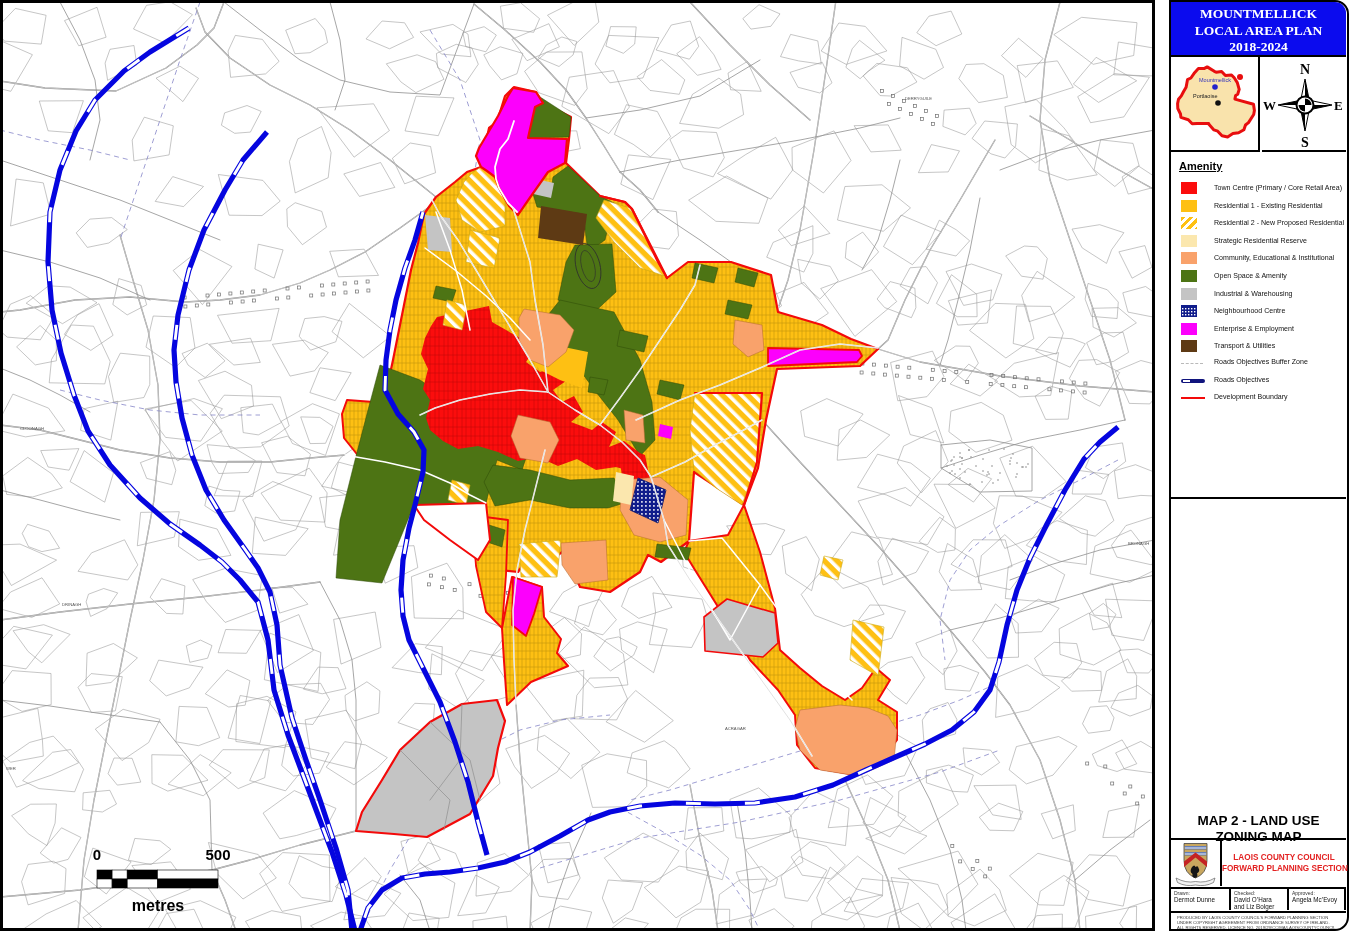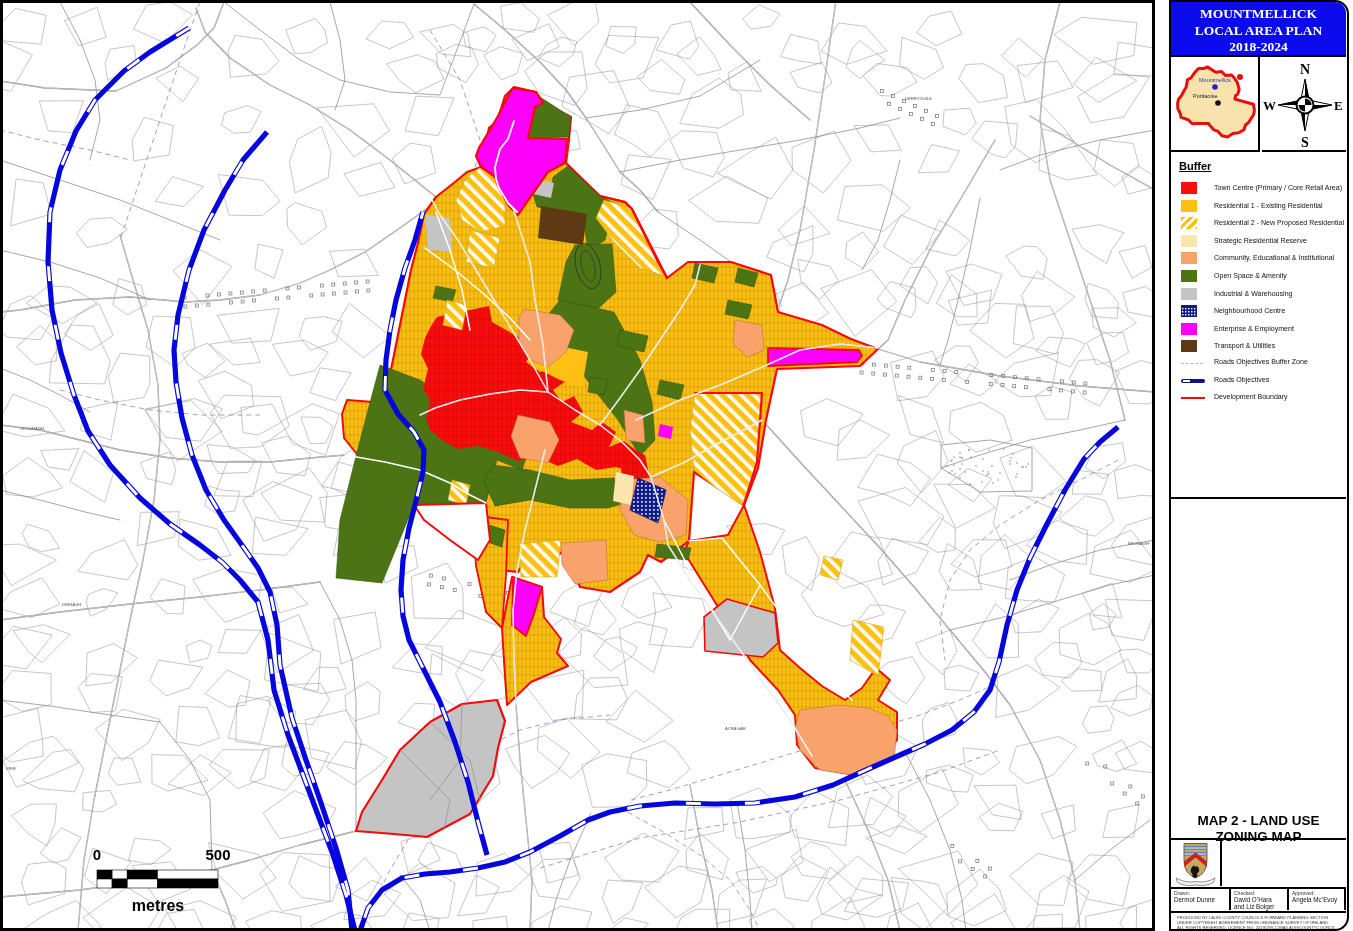--- a/index.html
+++ b/index.html
@@ -789,21 +789,21 @@
 <path d="M0 0 L0 6.5 A6.5 6.5 0 0 1 -6.5 0 Z" fill="#000"></path>
 <text x="0" y="-31" text-anchor="middle" font-family="Liberation Serif,serif" font-size="14" font-weight="bold">N</text>
 <text x="0" y="42" text-anchor="middle" font-family="Liberation Serif,serif" font-size="14" font-weight="bold">S</text>
 <text x="-29" y="4.5" text-anchor="end" font-family="Liberation Serif,serif" font-size="13" font-weight="bold">W</text>
 <text x="29" y="4.5" text-anchor="start" font-family="Liberation Serif,serif" font-size="13" font-weight="bold">E</text>
 </g>
         </svg>
 </div>
 
 <div style="position:absolute;left:0;top:152px;width:175px;height:345px;border-bottom:2px solid #000">
-<div style="position:absolute;left:8px;top:6px;font-size:11px;font-weight:bold;text-decoration:underline">Buffer</div>
+<div style="position:absolute;left:8px;top:6px;font-size:11px;font-weight:bold;text-decoration:underline">Amenity</div>
 
 <div style="position:absolute;left:10px;top:28px;width:16px;height:12px;background:#FB0D0D"></div>
 <div style="position:absolute;left:43px;top:30px;font-size:7.05px;color:#111;white-space:nowrap">Town Centre (Primary / Core Retail Area)</div>
 
 <div style="position:absolute;left:10px;top:45.6px;width:16px;height:12px;background:#FEC013"></div>
 <div style="position:absolute;left:43px;top:47.6px;font-size:7.05px;color:#111;white-space:nowrap">Residential 1 - Existing Residential</div>
 
 <div style="position:absolute;left:10px;top:63.2px;width:16px;height:12px;background:repeating-linear-gradient(135deg,#FEC013 0 3px,#fff 3px 6px)"></div>
 <div style="position:absolute;left:43px;top:65.2px;font-size:7.05px;color:#111;white-space:nowrap">Residential 2 - New Proposed Residential</div>
 
@@ -873,20 +873,21 @@
 <path d="M13 3.5 h23 v17 q0 13 -11.5 17.5 q-11.5 -4.5 -11.5 -17.5 Z" fill="#C9A75F" stroke="#444" stroke-width="0.8"></path>
 <rect x="13.8" y="6" width="21.4" height="3.4" fill="#3b5ba5"></rect>
 <path d="M13.8 7.2 h21.4 M13.8 8.3 h21.4" stroke="#fff" stroke-width="0.7"></path>
 <rect x="13.8" y="12" width="21.4" height="3.4" fill="#3b5ba5"></rect>
 <path d="M13.8 13.2 h21.4 M13.8 14.3 h21.4" stroke="#fff" stroke-width="0.7"></path>
 <path d="M13 27 L24.5 17.5 L36 27 L36 21.5 L24.5 12.5 L13 21.5 Z" fill="#C42323"></path>
 <path d="M21 27 q2.5 -3 3.5 0 q2.5 -2 3 1 q2 3 -1.5 5.5 q1.5 3 -2 4.5 q-3.5 -1 -2.5 -4 q-3.5 -2.5 -0.5 -7 Z" fill="#151515"></path>
 <path d="M5 38 q10 5.5 19.5 3.5 q10 2 19.5 -3.5 l-1.5 4.5 q-8.5 4.5 -18 2.5 q-9.5 2 -18 -2.5 Z" fill="#f2f2f2" stroke="#666" stroke-width="0.7"></path>
 </svg>
 </div>
+<div style="position:absolute;left:51px;top:0;width:124px;height:46px;text-align:center;color:#E32222;font-weight:bold;font-size:8.2px;line-height:11px;padding-top:12px;white-space:nowrap">LAOIS COUNTY COUNCIL<br>FORWARD PLANNING SECTION</div>
 </div>
 
 <div style="position:absolute;left:0;top:887px;width:175px;height:24px;border-bottom:2.5px solid #000">
 <div style="position:absolute;left:0px;top:0;width:60px;height:21px;border-right:2px solid #000">
 <div style="position:absolute;left:3px;top:1px;font-size:5px;color:#333">Drawn:</div>
 <div style="position:absolute;left:3px;top:7px;font-size:6.3px;line-height:7.2px;color:#111">Dermot Dunne</div>
 </div>
 <div style="position:absolute;left:60px;top:0;width:58px;height:21px;border-right:2px solid #000">
 <div style="position:absolute;left:3px;top:1px;font-size:5px;color:#333">Checked:</div>
 <div style="position:absolute;left:3px;top:7px;font-size:6.3px;line-height:7.2px;color:#111">David O’Hara<br>and Liz Bolger</div>

